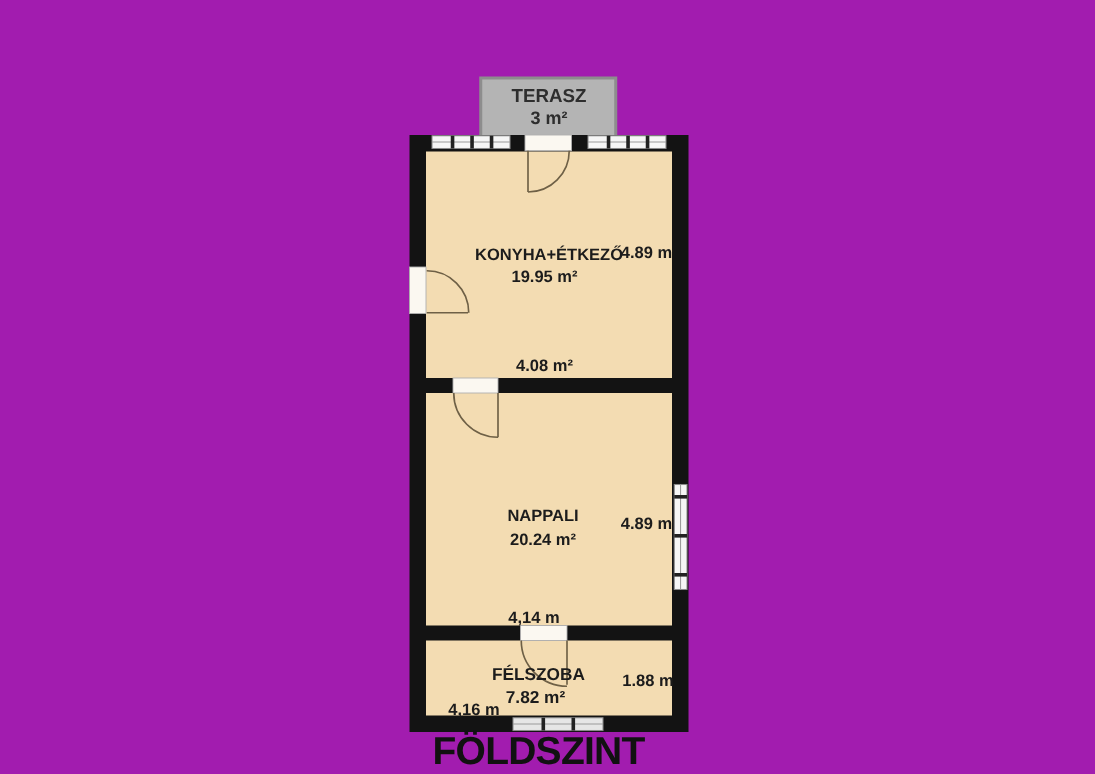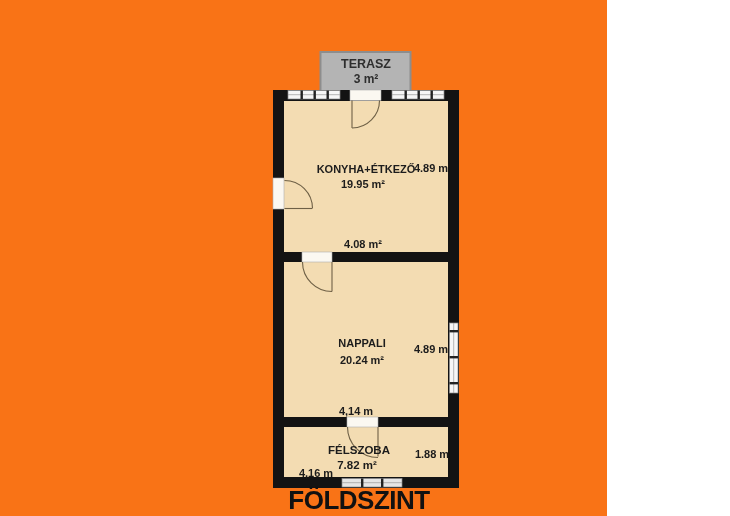--- a/index.html
+++ b/index.html
@@ -1,16 +1,16 @@
 <!DOCTYPE html>
 <html><head>
 <meta charset="utf-8">
 <style>
   html,body{margin:0;padding:0;background:#ffffff;}
-  .stage{position:relative;width:607px;height:516px;background:#f97316;overflow:hidden;
+  .stage{position:relative;width:730px;height:516px;background:#a21caf;overflow:hidden;
          font-family:"Liberation Sans",sans-serif;}
   svg{display:block;}
   text{font-family:"Liberation Sans",sans-serif;font-weight:bold;fill:#1c1c1c;text-anchor:middle;}
   .room-label{font-size:11px;}
   .dim-label{font-size:11px;}
   .terrace-label{font-size:12.5px;fill:#2e2e2e;}
   .terrace-area{font-size:12px;fill:#2e2e2e;}
   .felszoba-label{font-size:11.5px;}
   .plan-title{font-size:26px;letter-spacing:-0.5px;fill:#111;}
   .door-swing{stroke:#6e6046;stroke-width:1.1;fill:none;}

